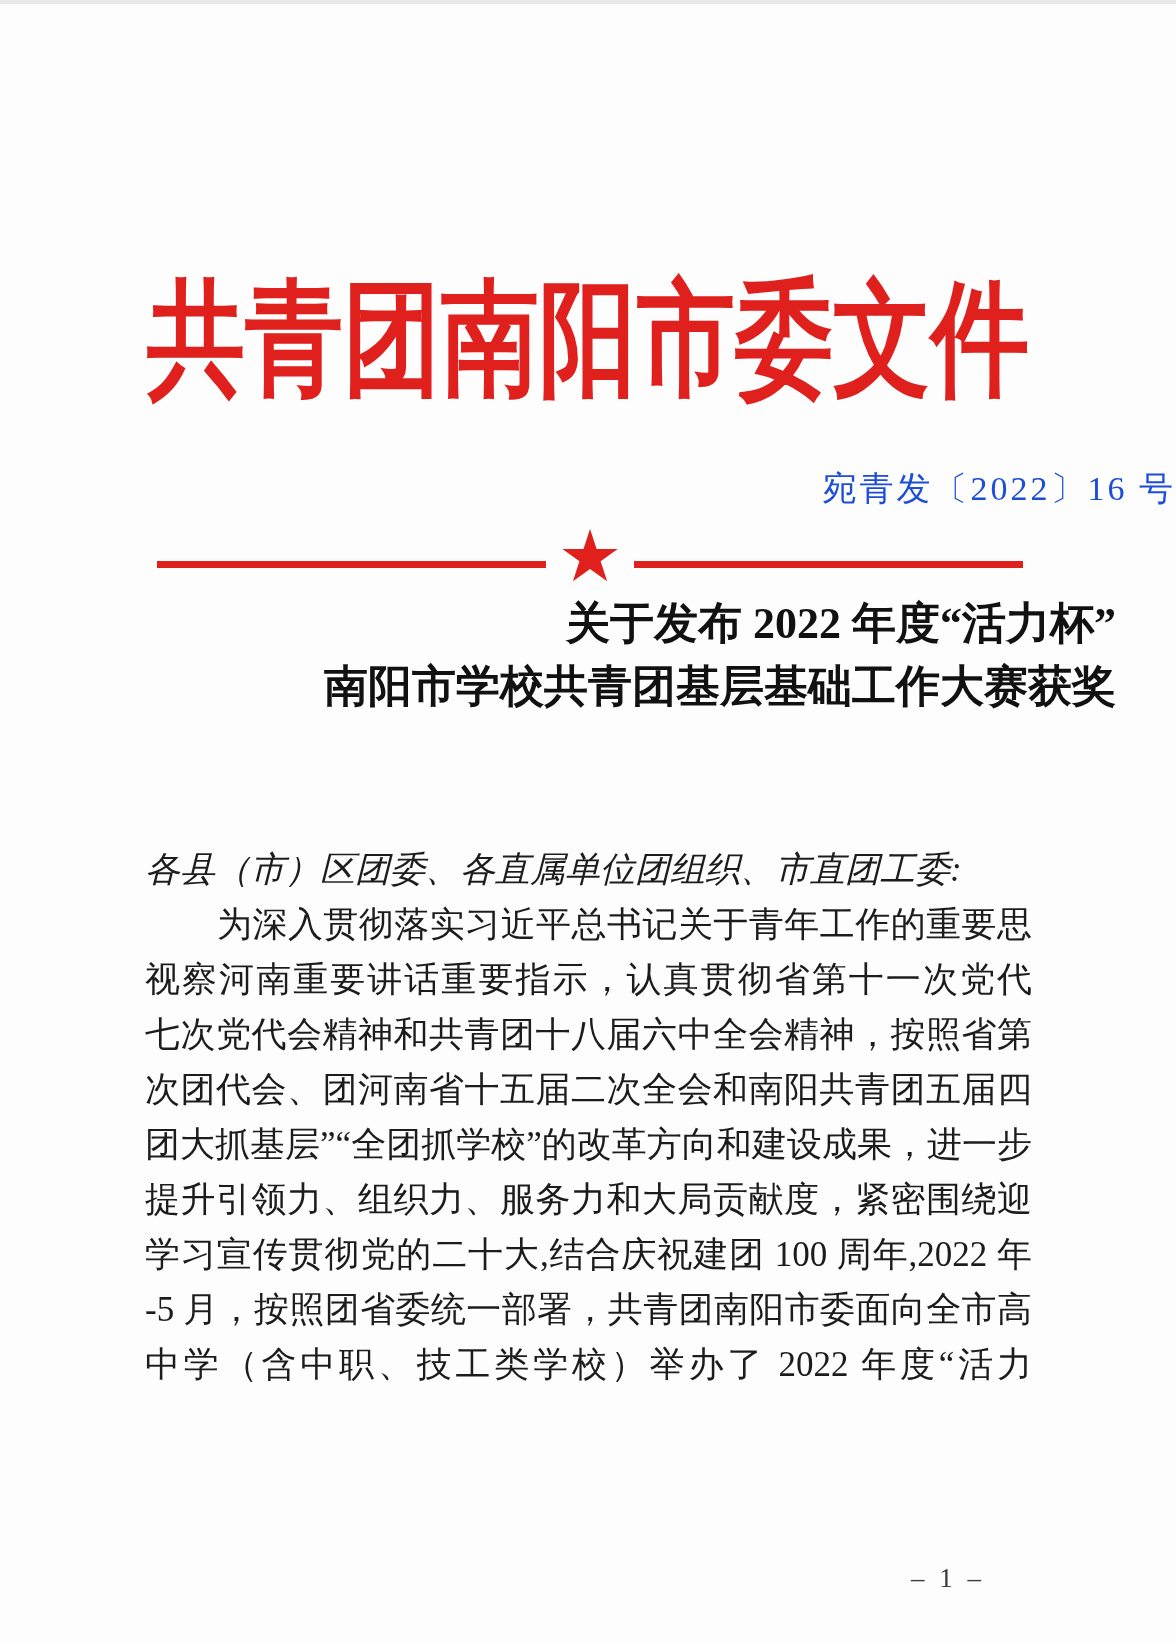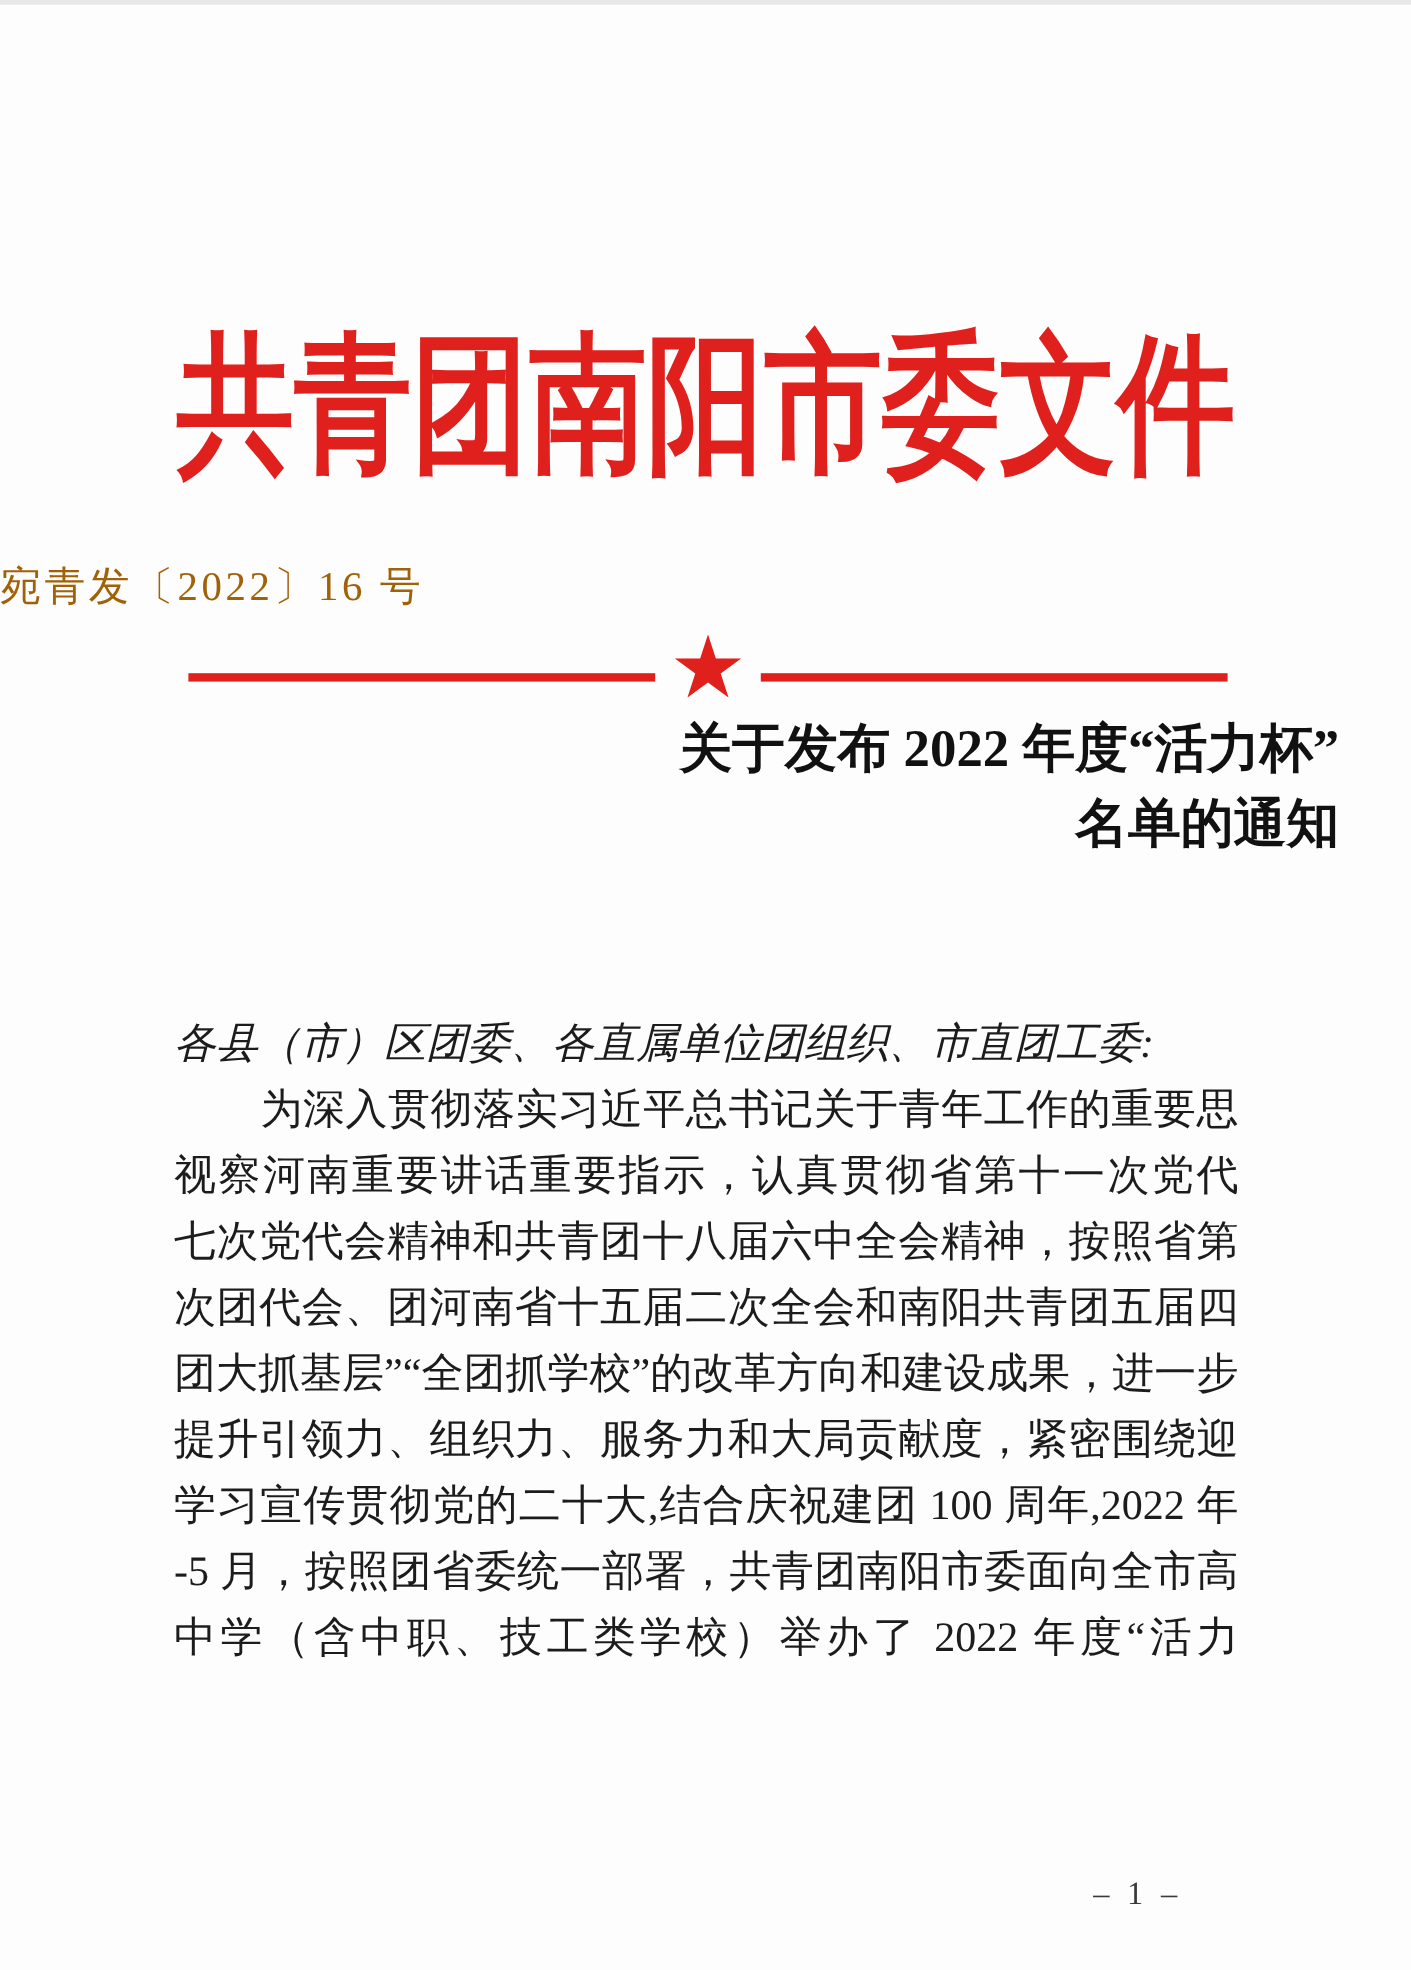--- a/index.html
+++ b/index.html
@@ -32,24 +32,24 @@
     white-space: nowrap;
     transform: scaleY(1.28);
     transform-origin: center top;
     letter-spacing: 0;
   }
   .doc-number {
     position: absolute;
     top: 462px;
     left: 0;
     width: 100%;
-    text-align: left;
+    text-align: right;
     font-size: 34px;
     letter-spacing: 3px;
-    color: #a16207;
+    color: #1d4ed8;
   }
   .rule-row {
     position: absolute;
     top: 528px;
     left: 157px;
     right: 153px;
     height: 64px;
     display: flex;
     align-items: center;
   }
@@ -119,21 +119,21 @@
   <div class="doc-number">宛青发〔2022〕16 号</div>
 
   <div class="rule-row">
     <div class="rule-seg"></div>
     <div class="rule-star">★</div>
     <div class="rule-seg"></div>
   </div>
 
   <div class="doc-title">
     <span class="t-line">关于发布 2022 年度“活力杯”</span>
-    <span class="t-line">名单的通知</span>
+    <span class="t-line">南阳市学校共青团基层基础工作大赛获奖</span>
   </div>
 
   <div class="body-block">
     <div class="body-line salutation">各县（市）区团委、各直属单位团组织、市直团工委:</div>
     <div class="body-line indent">为深入贯彻落实习近平总书记关于青年工作的重要思想和</div>
     <div class="body-line">视察河南重要讲话重要指示，认真贯彻省第十一次党代会、市</div>
     <div class="body-line">七次党代会精神和共青团十八届六中全会精神，按照省第十五</div>
     <div class="body-line">次团代会、团河南省十五届二次全会和南阳共青团五届四次全</div>
     <div class="body-line">团大抓基层”“全团抓学校”的改革方向和建设成果，进一步</div>
     <div class="body-line">提升引领力、组织力、服务力和大局贡献度，紧密围绕迎接和</div>

